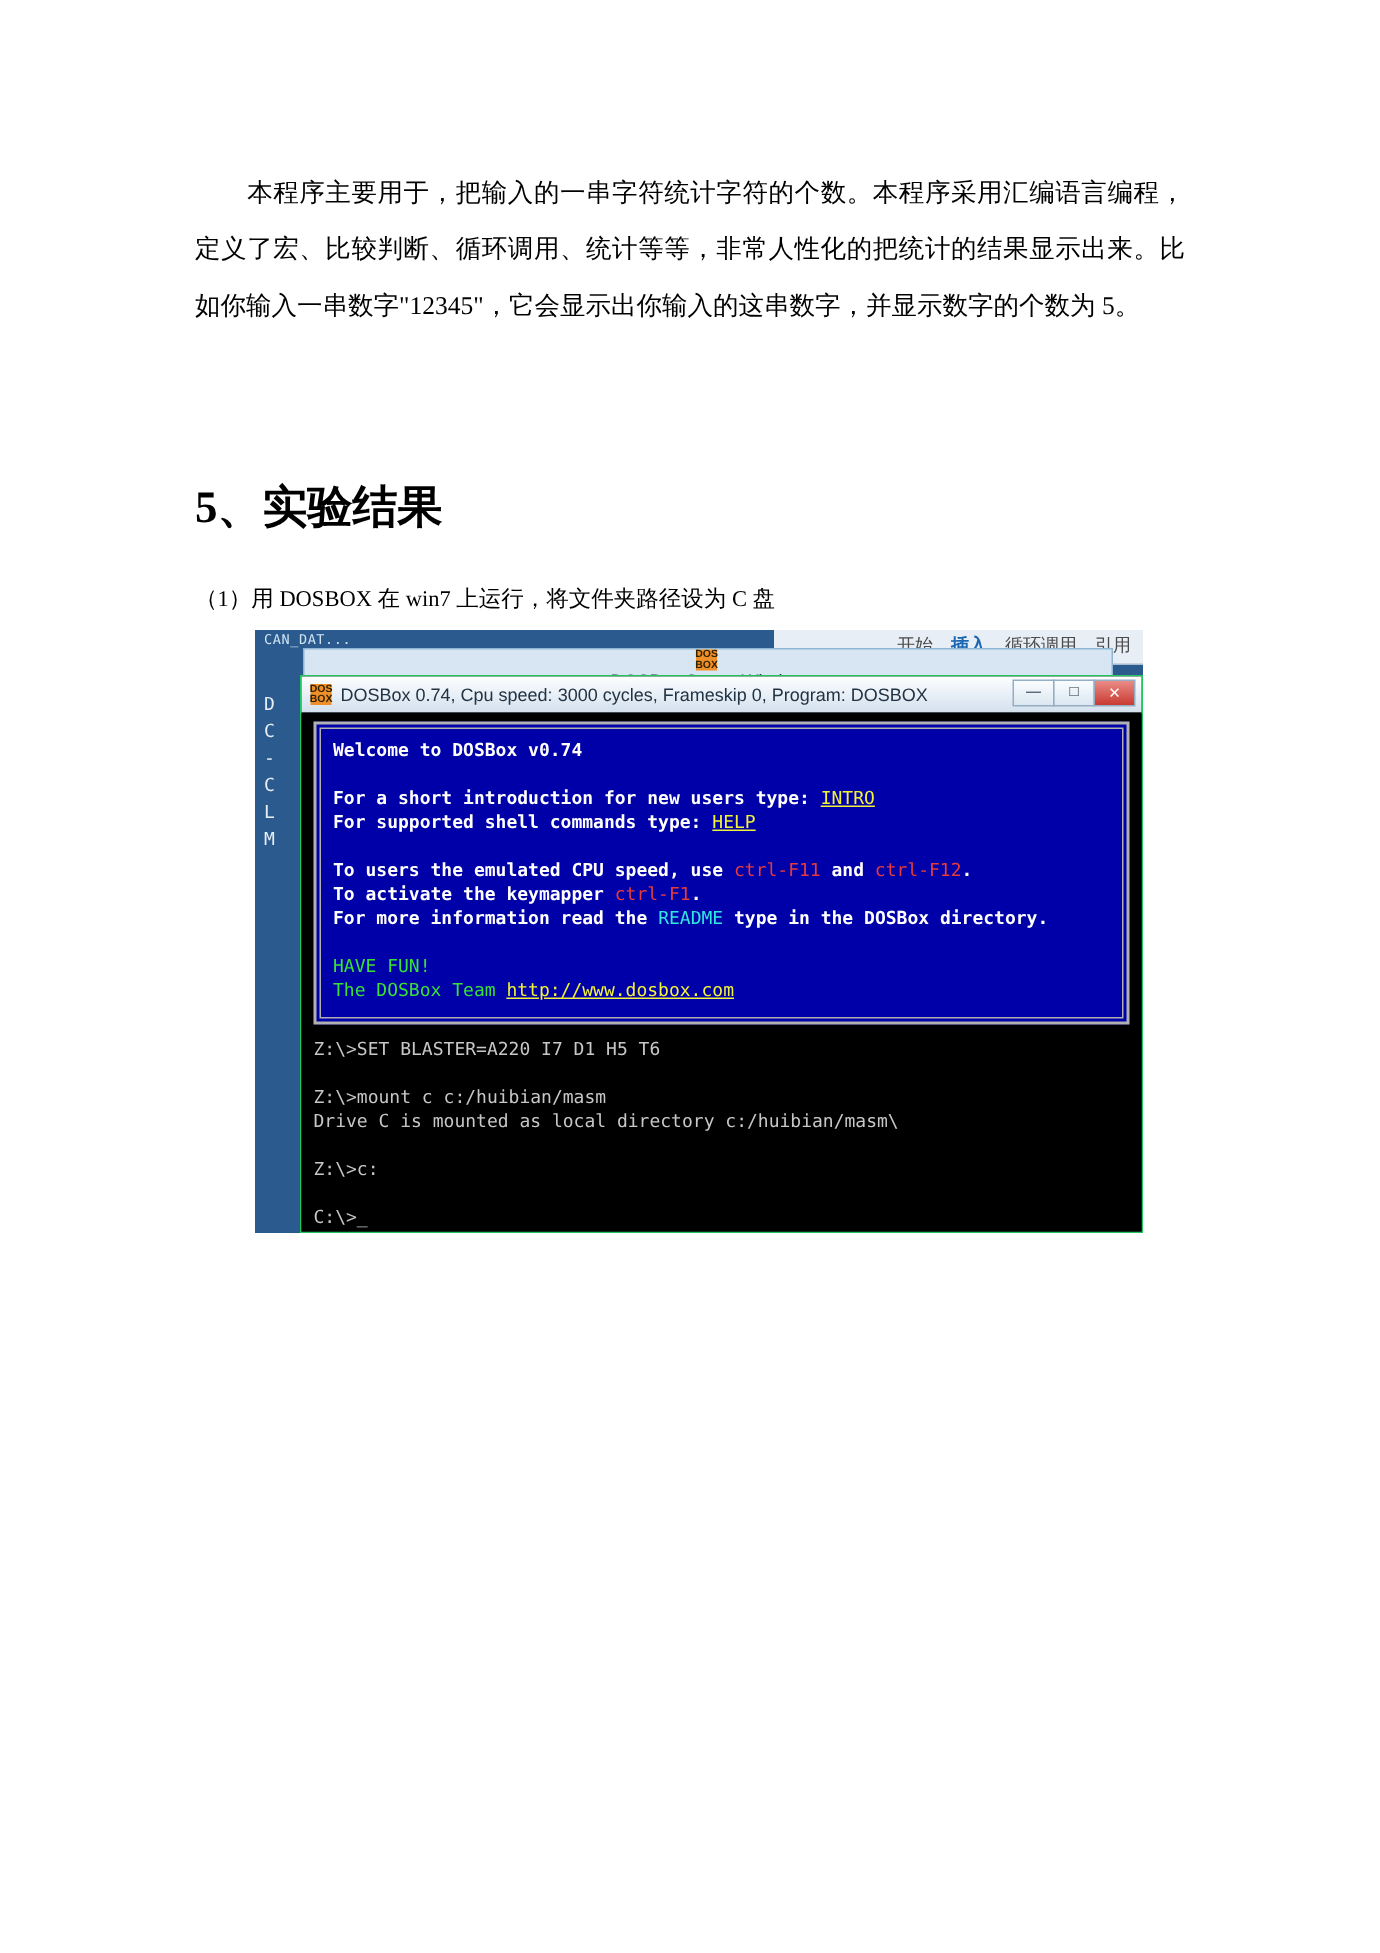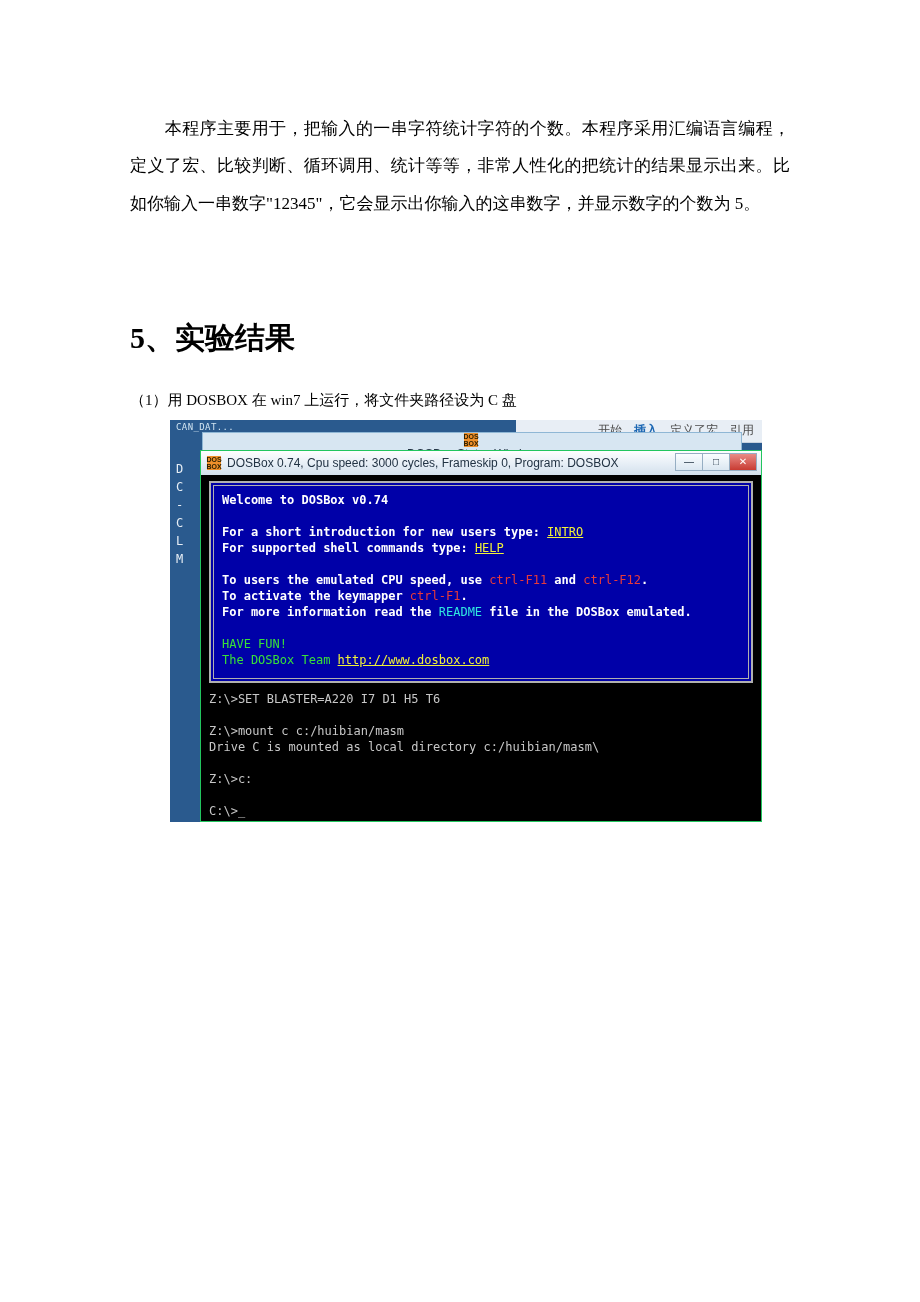--- a/index.html
+++ b/index.html
@@ -211,21 +211,21 @@
 
   <p class="caption">（1）用 DOSBOX  在 win7 上运行，将文件夹路径设为 C 盘</p>
 
   <div class="shot">
 
     <div class="snip">CAN_DAT...</div>
 
     <div class="tabrow">
       <span>开始</span>
       <span class="sel">插入</span>
-      <span>定义了宏</span>
+      <span>循环调用</span>
       <span>引用</span>
     </div>
 
     <div class="status-title">
       <span class="icn">DOS
 BOX</span>
       <span class="txt">DOSBox Status Window</span>
     </div>
 
     <div class="leftglyphs">D
@@ -249,21 +249,21 @@
 
       <div class="term-body">
         <div class="welcome">
             <div class="welcome-inner"><span class="c-bwhite">Welcome to DOSBox v0.74</span>
 
 <span class="c-bwhite">For a short introduction for new users type: </span><span class="c-yellow">INTRO</span>
 <span class="c-bwhite">For supported shell commands type: </span><span class="c-yellow">HELP</span>
 
 <span class="c-bwhite">To users the emulated CPU speed, use </span><span class="c-red">ctrl-F11</span><span class="c-bwhite"> and </span><span class="c-red">ctrl-F12</span><span class="c-bwhite">.</span>
 <span class="c-bwhite">To activate the keymapper </span><span class="c-red">ctrl-F1</span><span class="c-bwhite">.</span>
-<span class="c-bwhite">For more information read the </span><span class="c-teal">README</span><span class="c-bwhite"> file in the DOSBox emulated.</span>
+<span class="c-bwhite">For more information read the </span><span class="c-teal">README</span><span class="c-bwhite"> type in the DOSBox directory.</span>
 
 <span class="c-green">HAVE FUN!</span>
 <span class="c-green">The DOSBox Team </span><span class="c-yellow">http://www.dosbox.com</span></div>
           </div>
 
         <div class="console"><span>Z:\&gt;SET BLASTER=A220 I7 D1 H5 T6</span>
 
 <span>Z:\&gt;mount c c:/huibian/masm</span>
 <span>Drive C is mounted as local directory c:/huibian/masm\</span>
 

